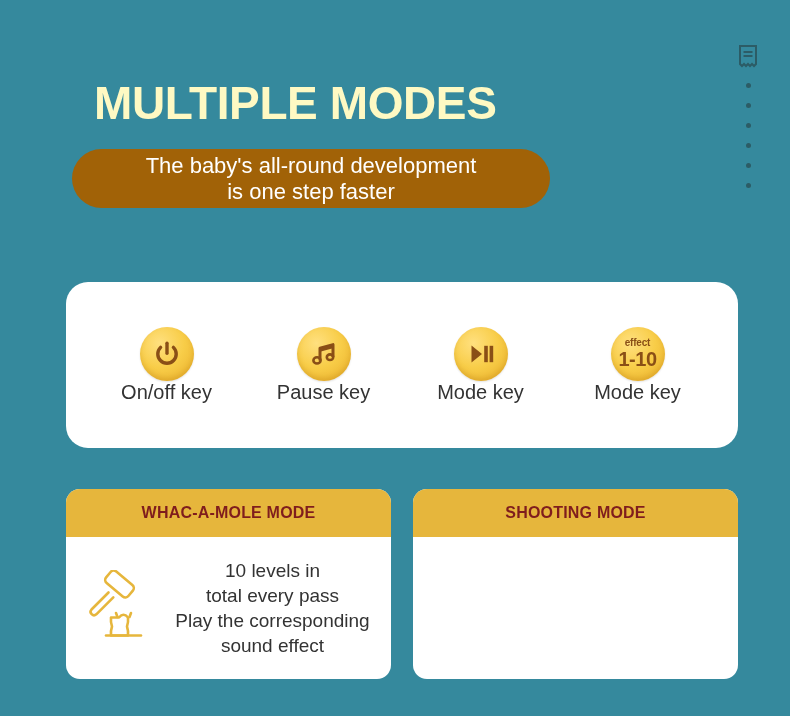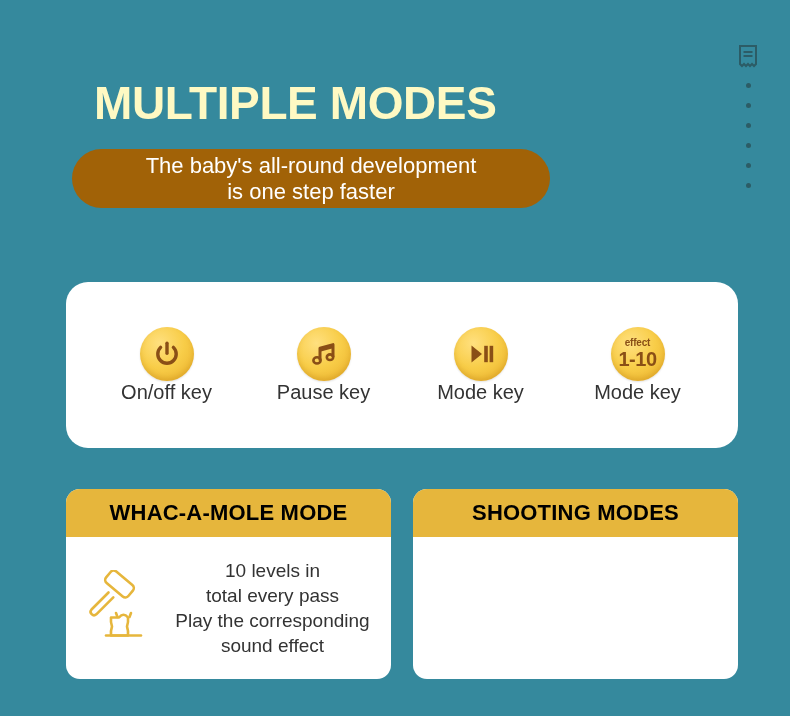--- a/index.html
+++ b/index.html
@@ -160,22 +160,22 @@
   }
   .mode-card-header {
     height: 48px;
     background: #e6b63c;
     display: flex;
     align-items: center;
     justify-content: center;
     flex: 0 0 48px;
   }
   .mode-card-header .mode-title {
-    color: #000000;
-    font-size: 22px;
+    color: #7f1d1d;
+    font-size: 16px;
     font-weight: bold;
     letter-spacing: 0.2px;
     white-space: nowrap;
   }
   .mode-card-body {
     flex: 1;
     display: flex;
     align-items: center;
     padding: 0 12px 0 14px;
     box-sizing: border-box;
@@ -295,19 +295,19 @@
         </div>
         <div class="mode-text">10 levels in
 total every pass
 Play the corresponding
 sound effect</div>
       </div>
     </div>
 
     <div class="mode-card">
       <div class="mode-card-header">
-        <span class="mode-title">SHOOTING MODES</span>
+        <span class="mode-title">SHOOTING MODE</span>
       </div>
     </div>
 
   </div>
 
 </div>
 
 </body></html>

